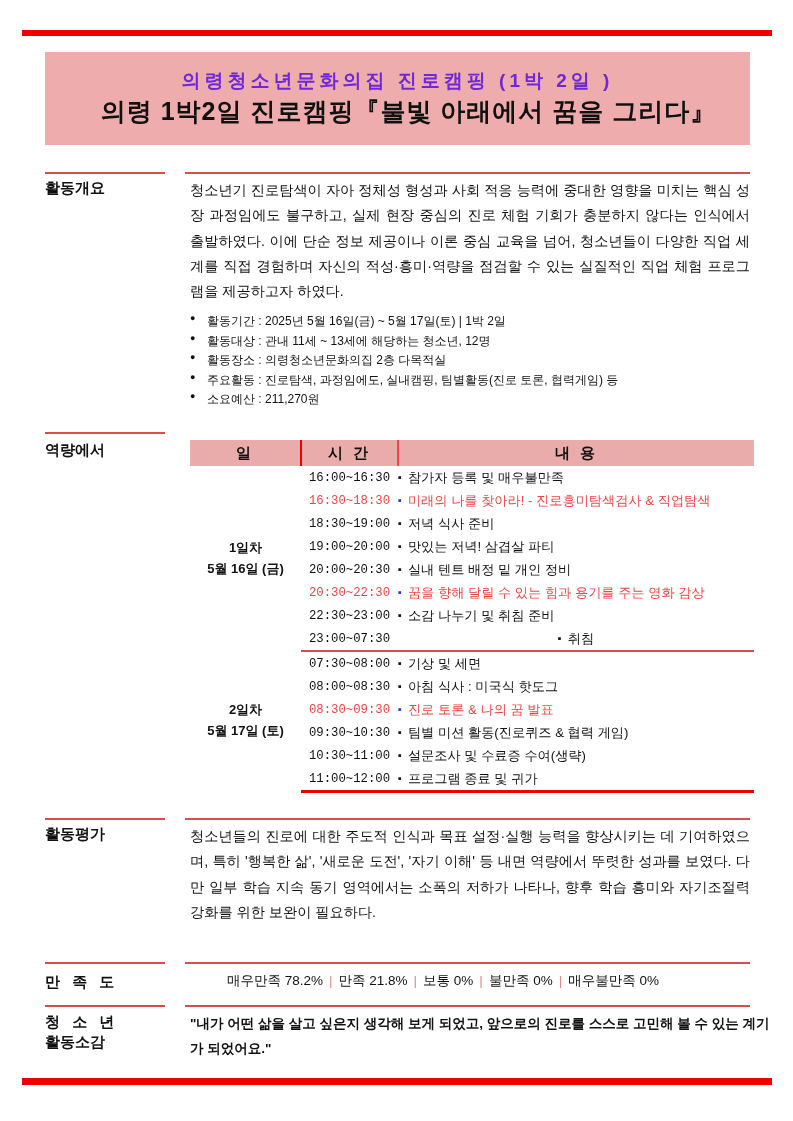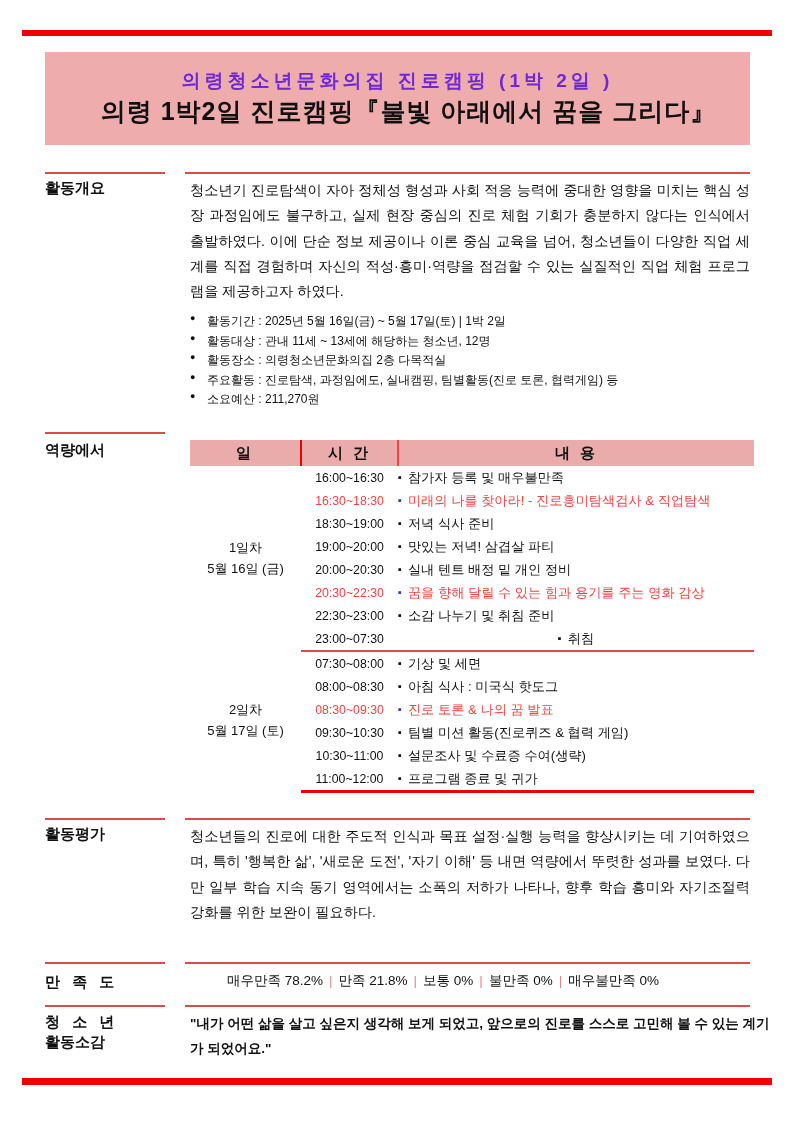--- a/index.html
+++ b/index.html
@@ -161,34 +161,35 @@
     letter-spacing: 3px;
   }
   .sch-head th.col-day { width: 110px; }
   .sch-head th.col-time { width: 95px; border-left: 2px solid #ee0000; border-right: 2px solid #ef4444;}
   .sch-head th.col-desc { width: 355px; }
   td.day-cell {
     width: 110px;
     text-align: center;
     vertical-align: middle;
     font-size: 13px;
-    font-weight: normal;
+    font-weight: bold;
     color: #111;
     line-height: 1.6;
     padding: 0 4px;
   }
   td.time-cell {
     width: 95px;
     text-align: center;
     font-size: 12.3px;
     color: #111;
     height: 23px;
     border-left: 2px solid #ee0000;
     border-right: 2px solid #ee0000;
     border-bottom: 1px solid #e8908f;
+    font-family: Liberation Mono, monospace;
   }
   td.desc-cell {
     width: 355px;
     font-size: 13.2px;
     color: #111;
     height: 23px;
     padding-left: 10px;
     border-bottom: 1px solid #e8908f;
     white-space: nowrap;
   }

